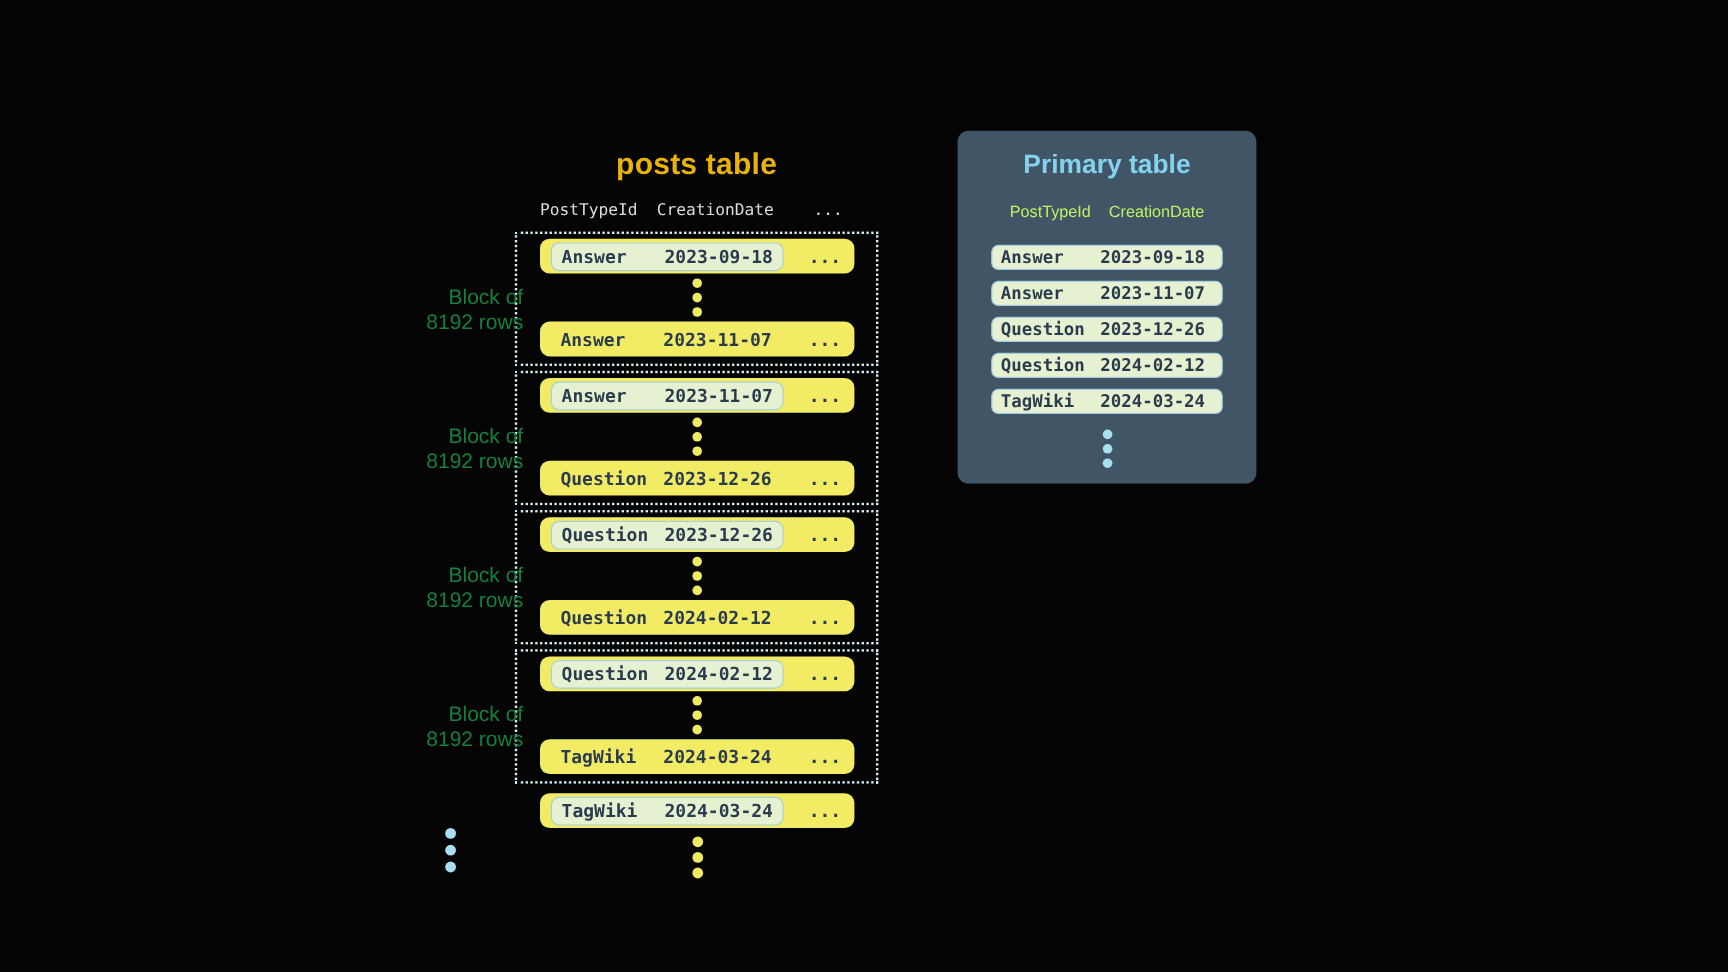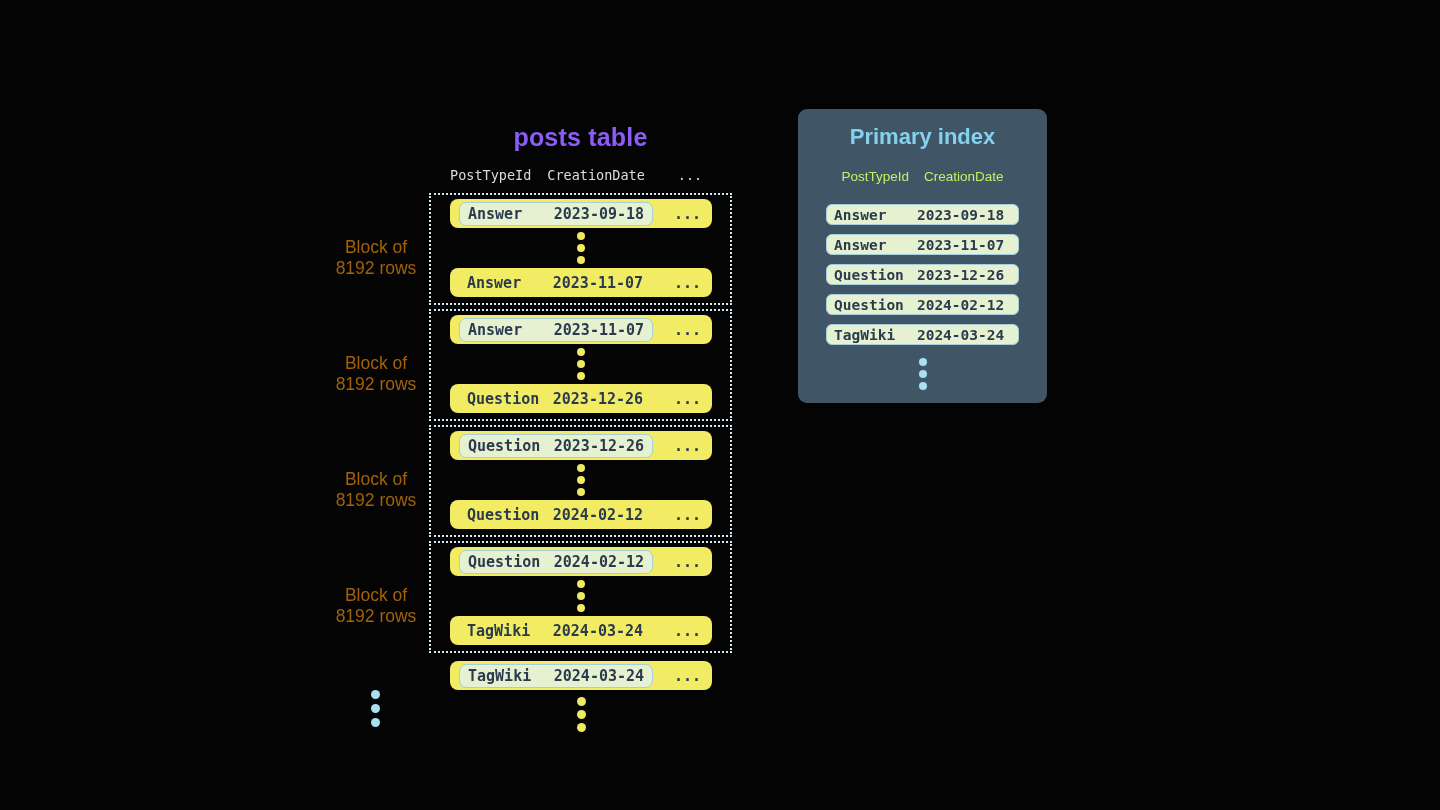--- a/index.html
+++ b/index.html
@@ -4,21 +4,21 @@
 <style>
   html,body{margin:0;padding:0;background:#040405;}
   .stage{
     position:relative;width:1440px;height:810px;overflow:hidden;
     background:#040405;font-family:"Liberation Sans",sans-serif;
   }
 
   
   .posts-title{
     position:absolute;left:429px;top:123px;width:303px;
-    text-align:center;color:#8b5cf6;font-size:25px;font-weight:600;
+    text-align:center;color:#eab308;font-size:25px;font-weight:600;
     letter-spacing:.2px;
   }
   .posts-header{
     position:absolute;left:448px;top:167px;width:280px;height:17px;
     color:#dcdcdc;font-size:13.5px;white-space:nowrap;
     font-family:"DejaVu Sans Mono","Liberation Mono",monospace;
   }
   .posts-header .h1{margin-left:2px;}
   .posts-header .h2{margin-left:16px;}
   .posts-header .hmore{margin-left:33px;}
@@ -50,22 +50,22 @@
   .vdots i{width:8px;height:8px;border-radius:50%;background:#efe964;margin:1.8px 0;}
   .vdots.blue i{background:#a8e0f2;width:9px;height:9px;margin:2.5px 0;}
 
   .overflow-row{
     position:absolute;left:450px;top:661px;width:262px;box-sizing:border-box;
   }
   .tail-dots{position:absolute;left:577px;top:695px;}
   .tail-dots i{width:9px;height:9px;margin:2px 0;}
 
   .blk-label{
-    position:absolute;left:316px;width:120px;text-align:center;
-    color:#a16207;font-size:17.5px;line-height:21px;font-weight:400;
+    position:absolute;left:316px;width:120px;text-align:right;
+    color:#15803d;font-size:17.5px;line-height:21px;font-weight:400;
   }
   .left-dots{position:absolute;left:371px;top:687px;}
 
   
   .panel{
     position:absolute;left:798px;top:109px;width:249px;height:294px;
     background:#405565;border-radius:9px;
   }
   .panel-title{
     position:absolute;left:0;top:15px;width:100%;text-align:center;
@@ -213,21 +213,21 @@
     <div>8192 rows</div>
   </div>
 
   <div class="vdots blue left-dots">
       <i></i>
       <i></i>
       <i></i>
     </div>
 
   <div class="panel">
-    <div class="panel-title">Primary index</div>
+    <div class="panel-title">Primary table</div>
     <div class="panel-header">
       <span>PostTypeId</span><span class="h2">CreationDate</span>
     </div>
     <div class="pi-rows">
       <div class="pi-chip">
           <span class="ptype">Answer</span>
           <span class="pdate">2023-09-18</span>
         </div>
       <div class="pi-chip">
           <span class="ptype">Answer</span>

